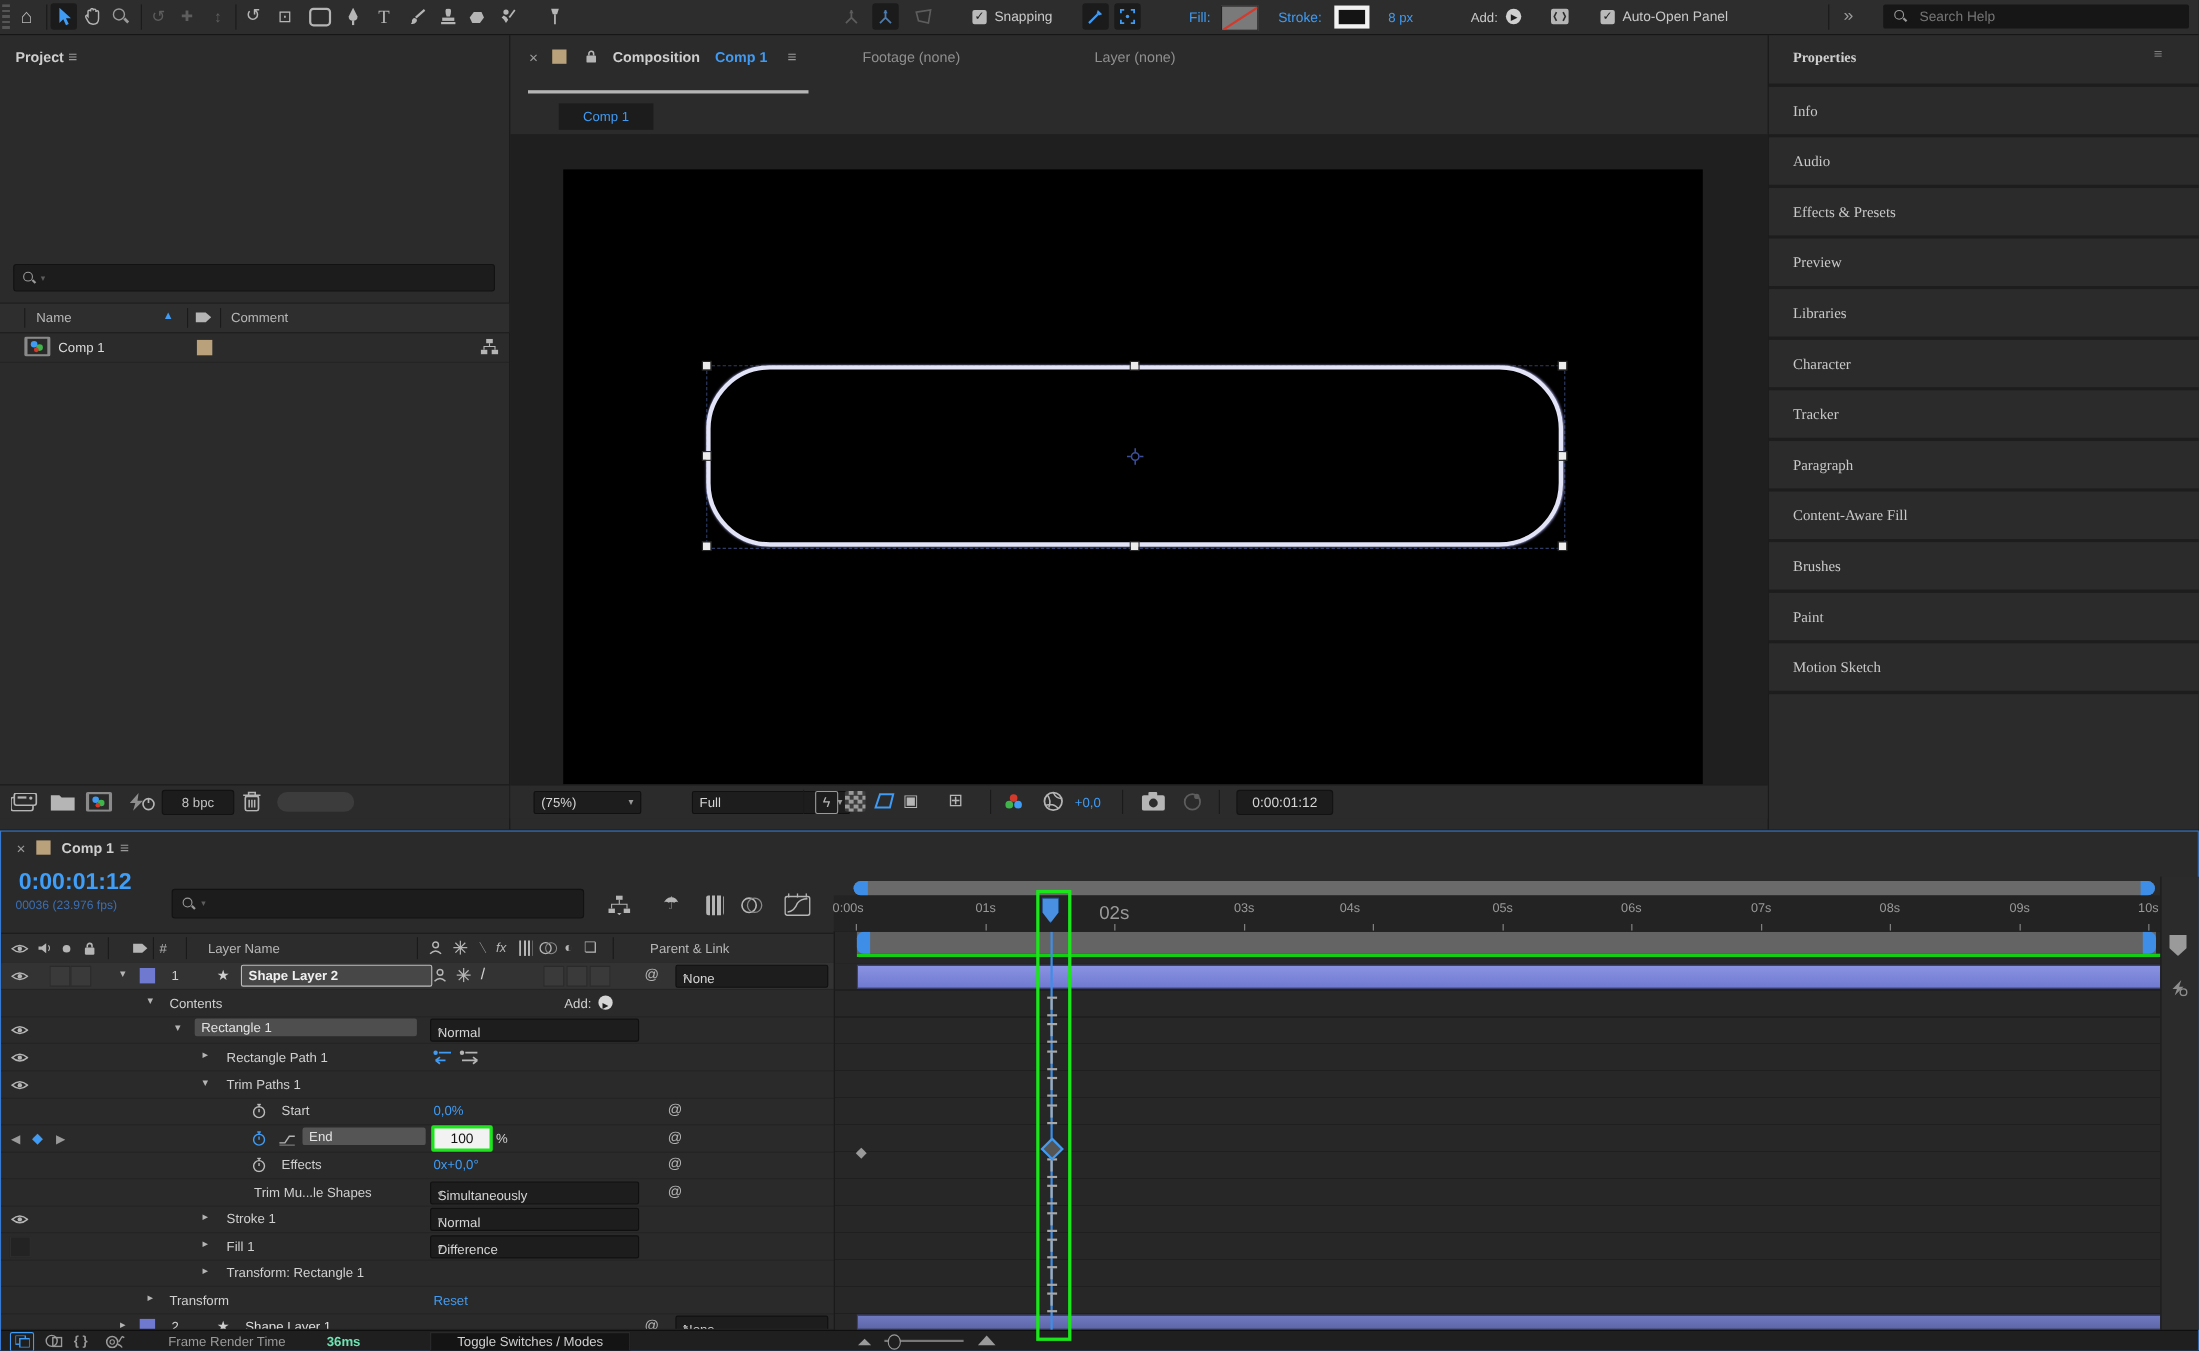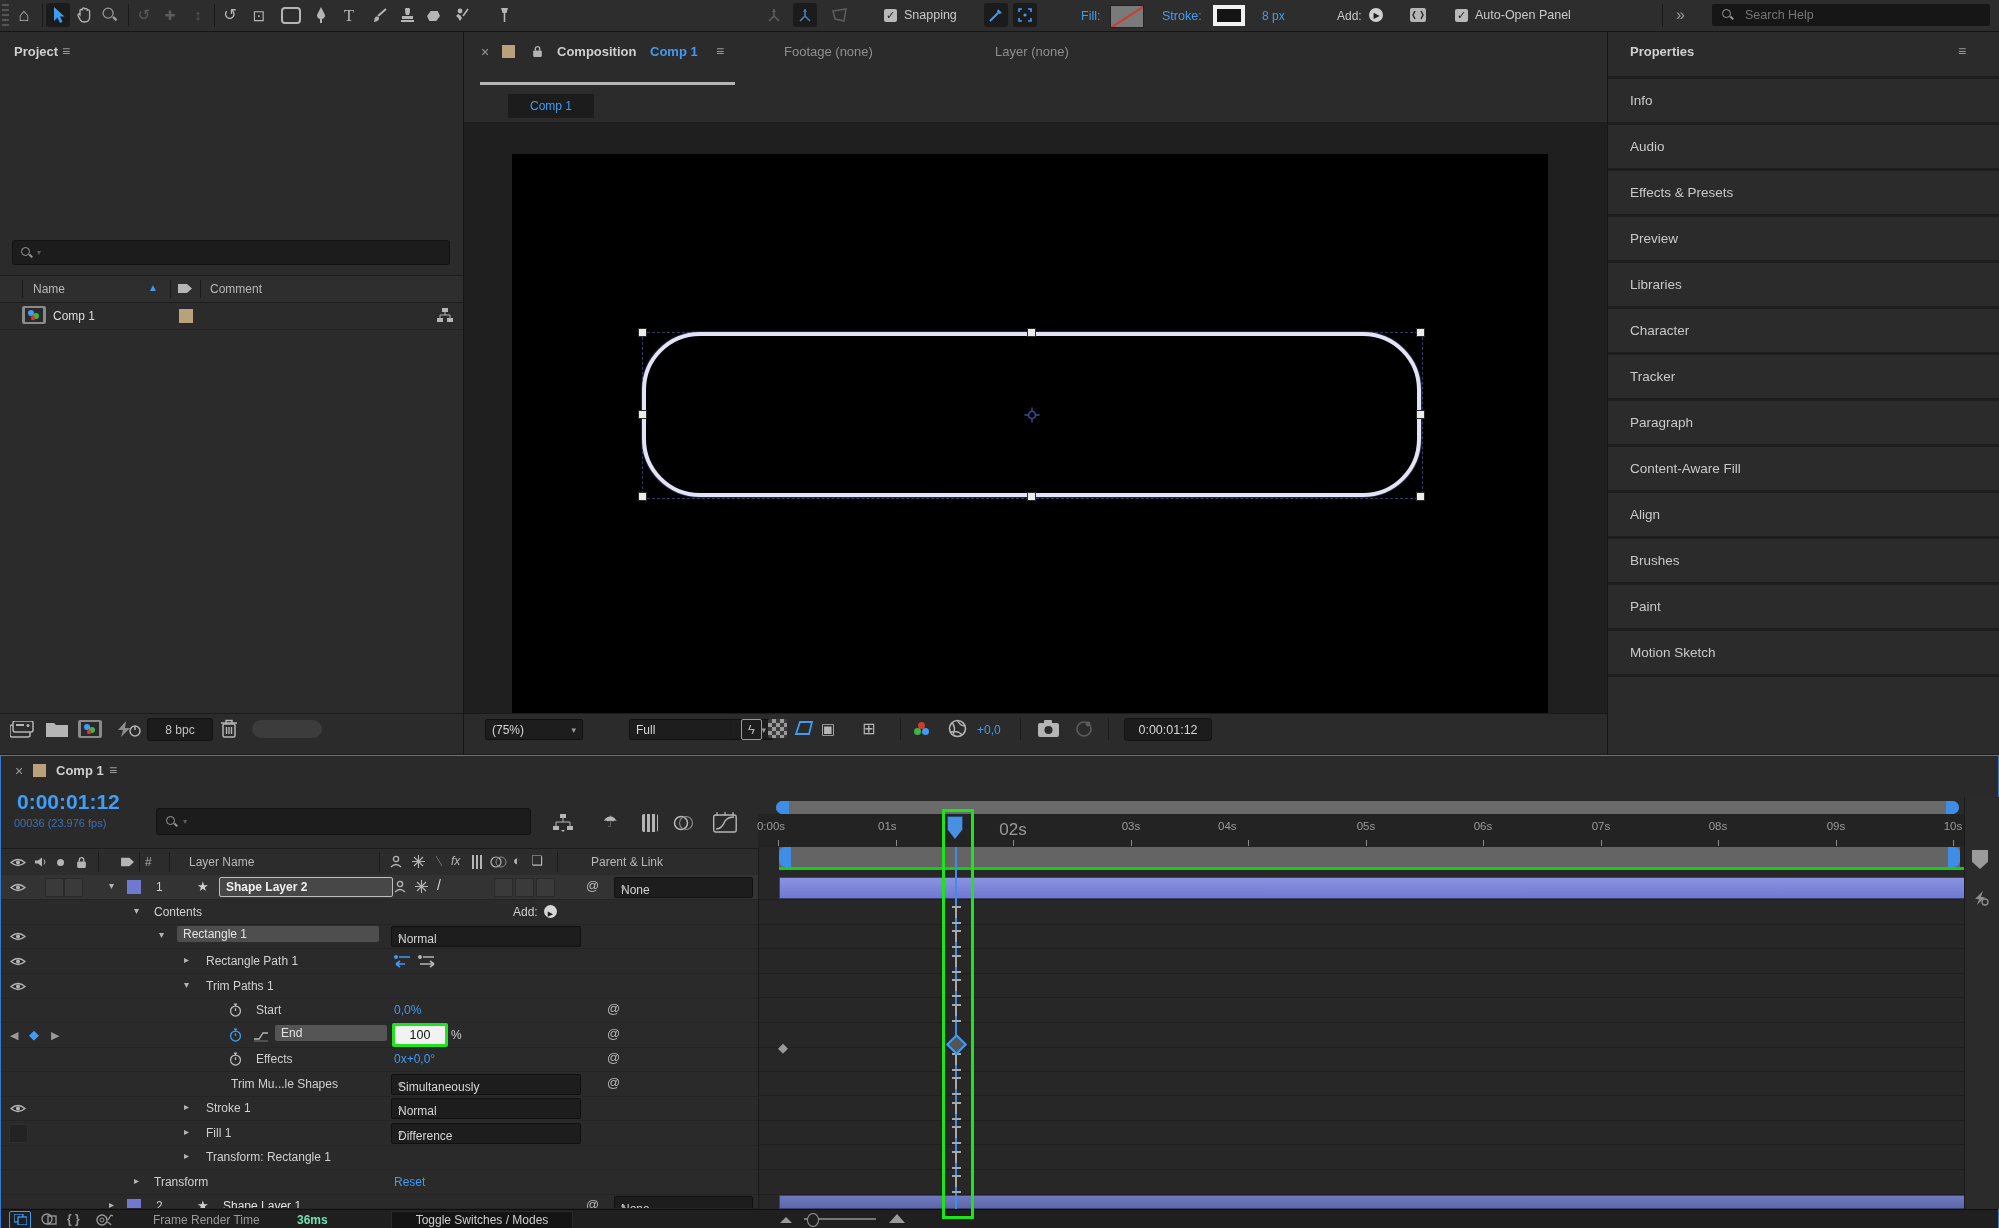--- a/index.html
+++ b/index.html
@@ -349,21 +349,21 @@
         <circle cx="9" cy="9" r="7" fill="none" stroke="#5d5d5d" stroke-width="1.6"></circle>
           <circle cx="13" cy="4" r="2.4" fill="#5d5d5d"></circle>
         </svg>
       <div class="abs vsep" style="left:644px;top:4px;height:22px"></div>
       <div class="abs inset" style="left:660px;top:4px;width:86px;height:21px;display:flex;align-items:center;justify-content:center;">
         <span style="color:#d6d6d6;font-size:12.5px">0:00:01:12</span>
         </div>
     </div>
   </div>
 
-  <div class="abs panel" id="props" style="left:1608px;top:32px;width:391px;height:722px;">
+  <div class="abs panel" id="props" style="left:1608px;top:32px;width:391px;height:722px;font-family:Liberation Serif, serif;">
     <span class="abs hdr" style="left:22px;top:12px">Properties</span>
     <span class="abs menu" style="left:350px;top:11px">≡</span>
     <div class="abs" style="left:0;top:44px;width:391px;border-top:3px solid #1d1d1d;">
       <div class="prop-item">
           <span>Info</span>
         </div>
       <div class="prop-item">
           <span>Audio</span>
         </div>
       <div class="prop-item">
@@ -379,23 +379,20 @@
           <span>Character</span>
         </div>
       <div class="prop-item">
           <span>Tracker</span>
         </div>
       <div class="prop-item">
           <span>Paragraph</span>
         </div>
       <div class="prop-item">
           <span>Content-Aware Fill</span>
-        </div>
-      <div class="prop-item">
-          <span>Align</span>
         </div>
       <div class="prop-item">
           <span>Brushes</span>
         </div>
       <div class="prop-item">
           <span>Paint</span>
         </div>
       <div class="prop-item">
           <span>Motion Sketch</span>
         </div>
@@ -439,21 +436,21 @@
       <path d="M4 0 v4 M12 0 v4 M20 0 v4" stroke="#b5b5b5" stroke-width="1.2"></path>
       </svg>
 
     <div class="abs" style="left:775px;top:45px;width:1183px;height:13px;background:#6a6a6a;border-radius:7px;">
       <i class="abs" style="left:0;top:0;width:13px;height:13px;border-radius:7px 0 0 7px;background:#3e8ee8"></i>
       <i class="abs" style="right:0;top:0;width:13px;height:13px;border-radius:0 7px 7px 0;background:#3e8ee8"></i>
     </div>
 
     <div class="abs" style="left:757px;top:58px;width:1206px;height:33px;background:#232323;border-bottom:1px solid #1a1a1a;">
       <span class="abs" style="left:-17px;top:6px;width:60px;text-align:center;color:#9a9a9a;font-size:11.5px">0:00s</span>
-      <span class="abs" style="left:120px;top:6px;width:60px;text-align:left;color:#9a9a9a;font-size:11.5px">01s</span>
+      <span class="abs" style="left:108px;top:6px;width:60px;text-align:center;color:#9a9a9a;font-size:11.5px">01s</span>
       <span class="abs" style="left:225px;top:6px;width:60px;text-align:center;color:#9a9a9a;font-size:17px">02s</span>
       <span class="abs" style="left:343px;top:6px;width:60px;text-align:center;color:#9a9a9a;font-size:11.5px">03s</span>
       <span class="abs" style="left:460px;top:6px;width:60px;text-align:left;color:#9a9a9a;font-size:11.5px">04s</span>
       <span class="abs" style="left:578px;top:6px;width:60px;text-align:center;color:#9a9a9a;font-size:11.5px">05s</span>
       <span class="abs" style="left:695px;top:6px;width:60px;text-align:center;color:#9a9a9a;font-size:11.5px">06s</span>
       <span class="abs" style="left:813px;top:6px;width:60px;text-align:center;color:#9a9a9a;font-size:11.5px">07s</span>
       <span class="abs" style="left:930px;top:6px;width:60px;text-align:center;color:#9a9a9a;font-size:11.5px">08s</span>
       <span class="abs" style="left:1048px;top:6px;width:60px;text-align:center;color:#9a9a9a;font-size:11.5px">09s</span>
       <span class="abs" style="left:1165px;top:6px;width:60px;text-align:center;color:#9a9a9a;font-size:11.5px">10s</span>
       <i class="abs" style="left:20px;bottom:1px;width:1px;height:6px;background:#8a8a8a"></i>

